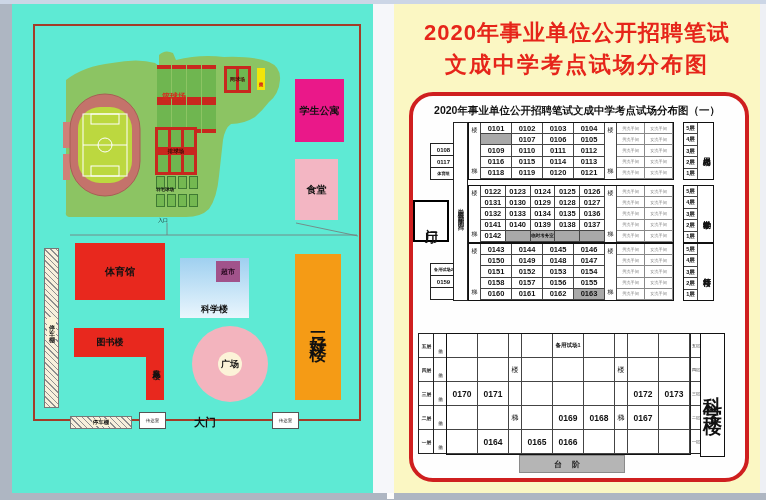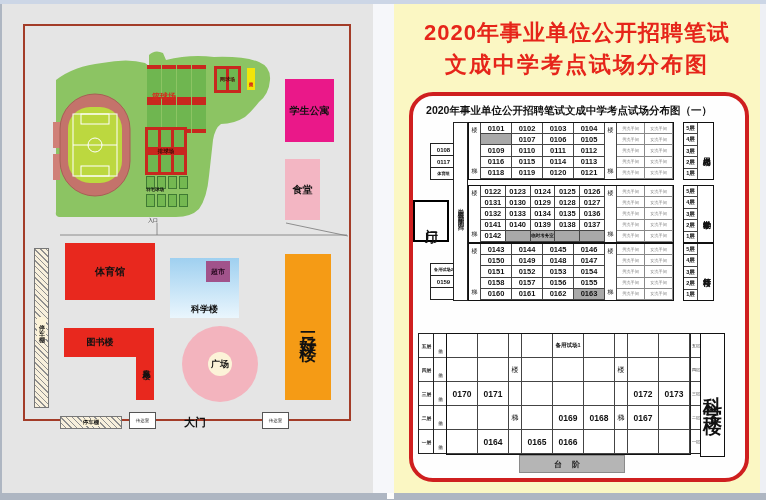--- a/index.html
+++ b/index.html
@@ -6,27 +6,27 @@
   body{width:766px;height:500px;position:relative;overflow:hidden;
        background:#aeb6c2;font-family:"Liberation Sans","DejaVu Sans",sans-serif;color:#111;}
   .abs{position:absolute;}
   
   #top-strip{left:0;top:0;width:766px;height:4px;background:#ccd6e6;}
   #bottom-strip{left:0;top:493px;width:766px;height:7px;background:#aeb6c2;}
   #scroll-thumb{left:387px;top:493px;width:7px;height:6px;background:#fdfdfd;}
   #page-gap{left:373px;top:4px;width:21px;height:489px;background:#f6f7fa;}
   #right-edge{left:760px;top:4px;width:6px;height:489px;background:#eef0f5;}
   
-  #left-page{left:2px;top:4px;width:373px;height:489px;background:#e5e5e5;}
+  #left-page{left:12px;top:4px;width:373px;height:489px;background:#5eead4;}
   #map-border{left:21px;top:20px;width:324px;height:393px;border:2px solid #a33c28;}
   #map-svg{left:0;top:0;}
   .bld{position:absolute;display:flex;align-items:center;justify-content:center;
        font-weight:bold;color:#111;text-align:center;}
   #dorm{left:283px;top:75px;width:49px;height:63px;background:#ea1889;font-size:10px;}
-  #canteen{left:283px;top:155px;width:35px;height:61px;background:#f3b6c3;font-size:10px;}
+  #canteen{left:283px;top:155px;width:43px;height:61px;background:#f3b6c3;font-size:10px;}
   #gym{left:63px;top:239px;width:90px;height:57px;background:#e8281e;font-size:10px;}
   #science{left:168px;top:254px;width:69px;height:60px;background:linear-gradient(180deg,#9fd0f0,#eaf6fd);}
   #science-label{position:absolute;left:0;bottom:2px;width:100%;text-align:center;font-size:9px;font-weight:bold;}
   #market{position:absolute;left:36px;top:3px;width:24px;height:21px;background:#a1538b;
           display:flex;align-items:center;justify-content:center;font-size:7px;font-weight:bold;color:#2a0a22;}
   #plaza{left:180px;top:322px;width:76px;height:76px;border-radius:50%;background:#f3b4be;}
   #plaza-inner{position:absolute;left:26px;top:26px;width:24px;height:24px;border-radius:50%;background:#fcf3d8;}
   #plaza-label{position:absolute;left:0;top:0;width:100%;height:100%;display:flex;align-items:center;
                justify-content:center;font-size:9px;font-weight:bold;}
   #sanhao{left:283px;top:250px;width:46px;height:146px;background:#f59b15;
@@ -64,21 +64,21 @@
   #volley-label{position:absolute;left:0;top:21px;width:100%;text-align:center;font-size:5.5px;
                 font-weight:bold;color:#3c0b04;}
   .brow{position:absolute;display:flex;gap:2px;}
   .bmcell{width:7px;height:11px;background:#74b851;border:0.5px solid #3f7a33;}
   #badminton-label{left:144px;top:183px;font-size:4.5px;font-weight:bold;}
   
   #right-page{left:394px;top:4px;width:366px;height:489px;background:#fbf7c3;}
   #hdr1{left:0;top:14px;width:366px;text-align:center;font-size:22px;font-weight:900;color:#e6251a;letter-spacing:1px;}
   #hdr2{left:0;top:46px;width:366px;text-align:center;font-size:22px;font-weight:900;color:#e6251a;letter-spacing:2px;}
   #red-box{left:15px;top:88px;width:332px;height:382px;border:4px solid #cf1f1f;border-radius:24px;background:#fefefe;}
-  .chart-title{left:10px;width:330px;text-align:center;font-size:10.5px;font-weight:bold;}
+  .chart-title{left:18px;width:330px;text-align:center;font-size:10.5px;font-weight:bold;}
   #c1-title{top:100px;}
   #c2-title{top:306px;}
   
   .lcol{display:flex;flex-direction:column;}
   .lbox{width:25px;height:11px;border:1px solid #222;background:#fff;display:flex;align-items:center;
         justify-content:center;font-size:6px;font-weight:bold;margin-top:-1px;}
   .lbox.txt{font-size:4.2px;}
   #c1-lboxes-top{left:36px;top:140px;}
   #c1-lboxes-bottom{left:36px;top:260px;}
   #c1-lobby{left:19px;top:196px;width:32px;height:38px;border:2px solid #000;background:#fff;

